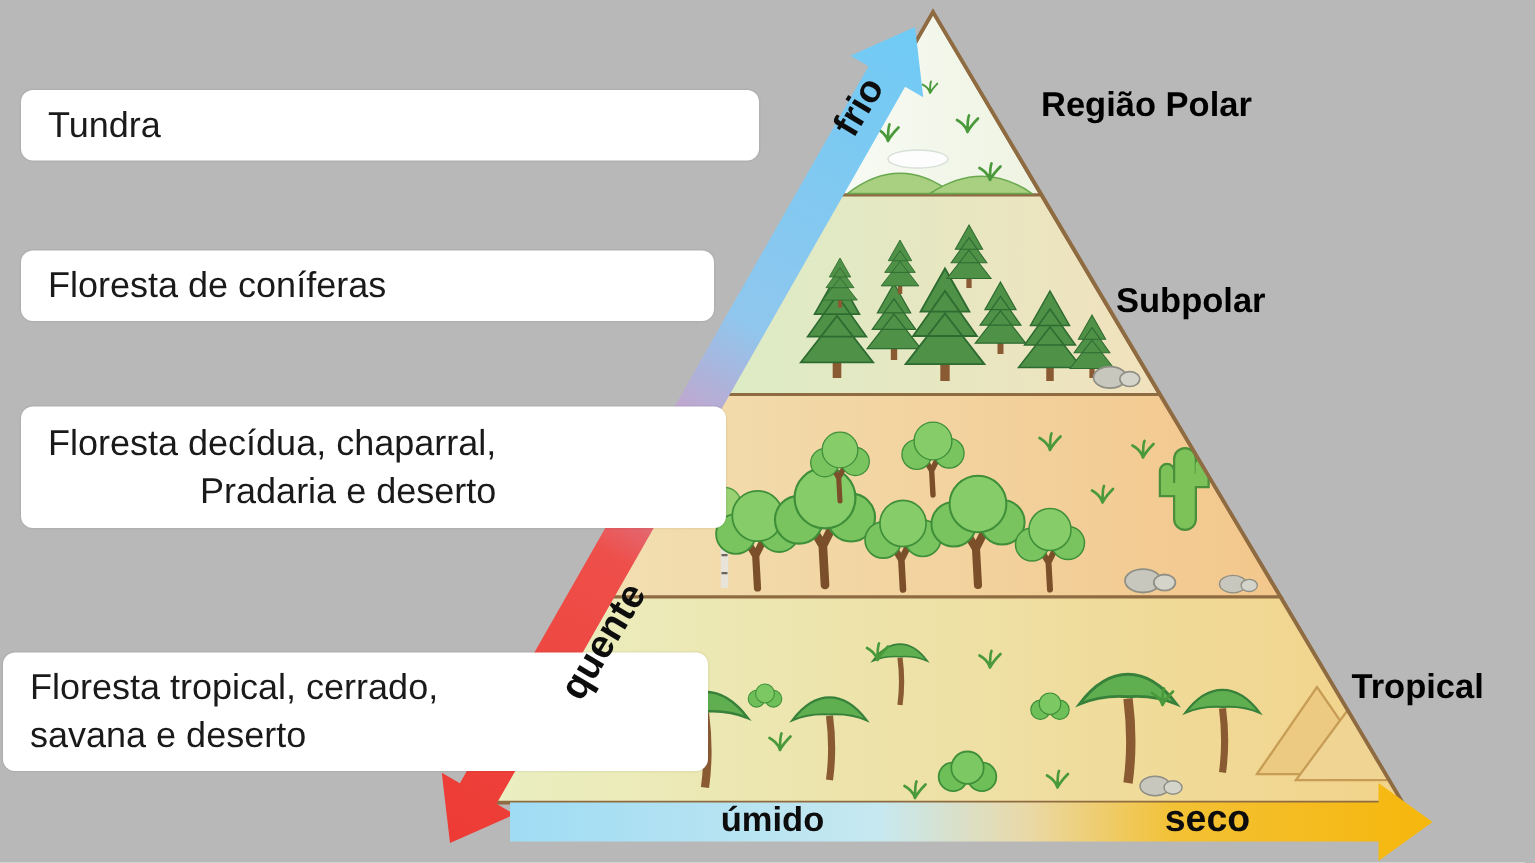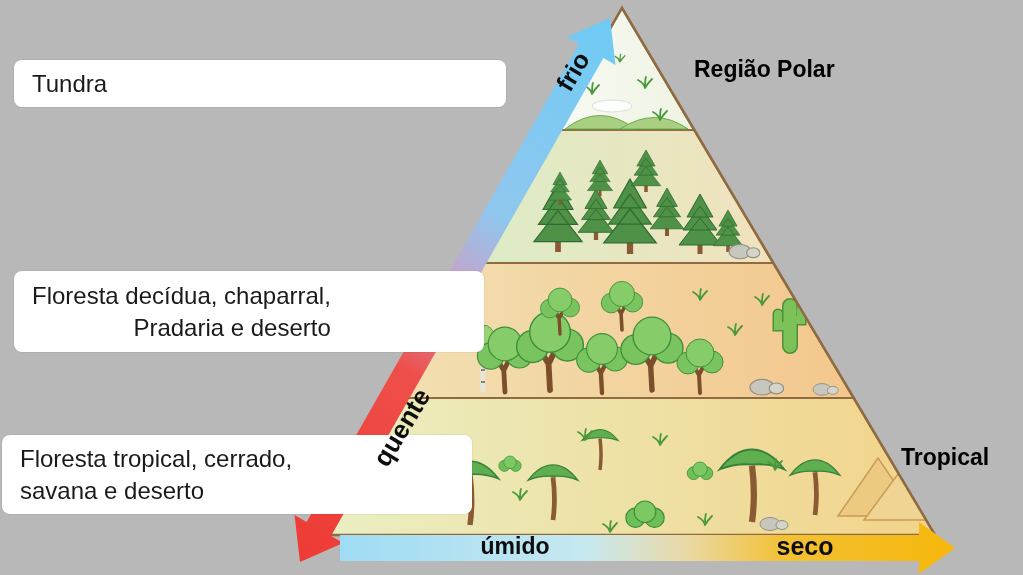--- a/index.html
+++ b/index.html
@@ -198,30 +198,34 @@
     <polygon points="622,8 935,535 318,535" fill="none" stroke="#8f6b42" stroke-width="2.5"></polygon>
 
     <polygon points="300,562 343.1,542.9 331,535.9 603.4,57.9 615.5,64.9 610,18 566.9,37.1 579,44.1 306.6,522.1 294.5,515.1" fill="url(#gTempArrow)"></polygon>
 
     <polygon points="340,535 919,535 919,522 955,548 919,574 919,561 340,561" fill="url(#gHumArrow)"></polygon>
   </svg>
 
   <div class="card c1">
     <span class="card-text">Tundra</span>
   </div>
+  <div class="card c2">
+    <span class="card-text">Floresta de coníferas</span>
+  </div>
   <div class="card c3">
     <span class="card-text">Floresta decídua, chaparral,
 Pradaria e deserto</span>
   </div>
   <div class="card c4">
     <span class="card-text">Floresta tropical, cerrado,
 savana e deserto</span>
   </div>
 
   <div class="zone-label zl-0">Região Polar</div>
+  <div class="zone-label zl-1">Subpolar</div>
   <div class="zone-label zl-3">Tropical</div>
 
   <div class="axis-label temp-cold">frio</div>
   <div class="axis-label temp-hot">quente</div>
   <div class="axis-label hum-humid">úmido</div>
   <div class="axis-label hum-dry">seco</div>
 
 </div>
 
 </body></html>

